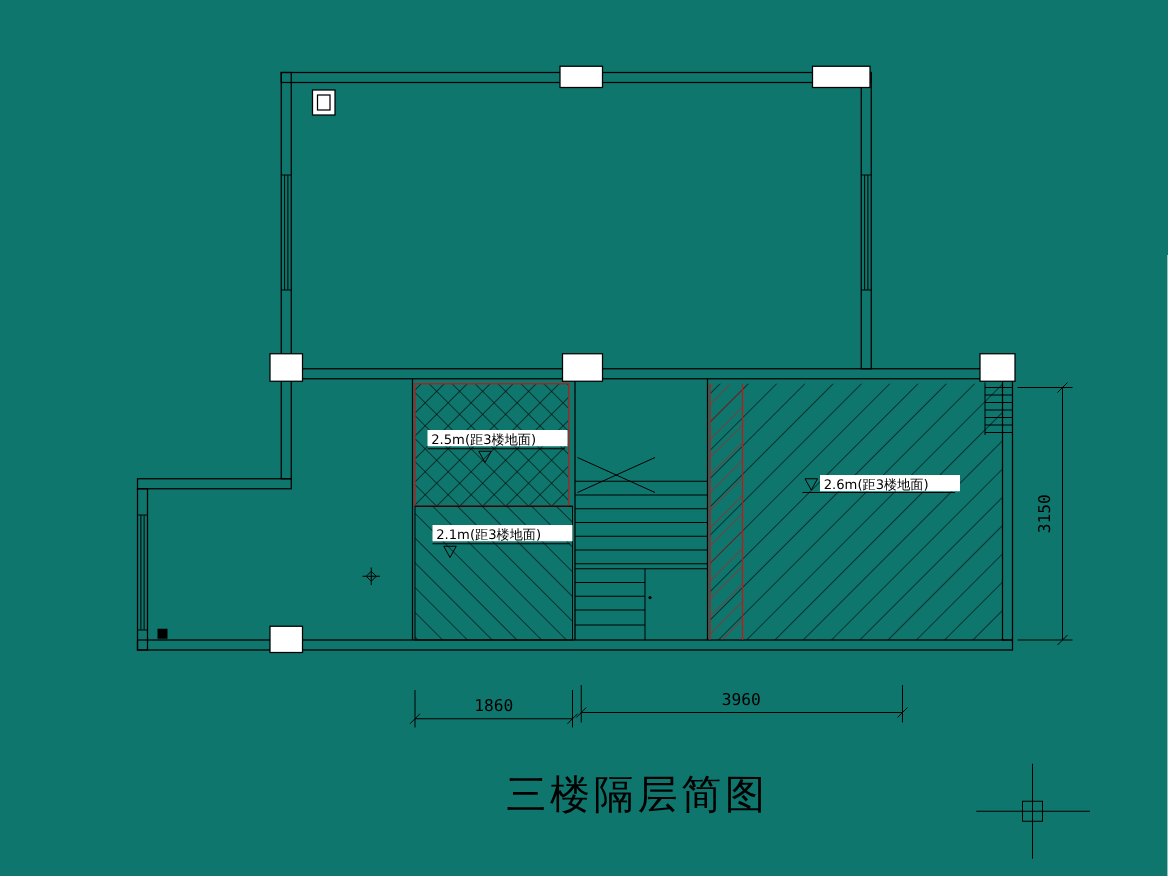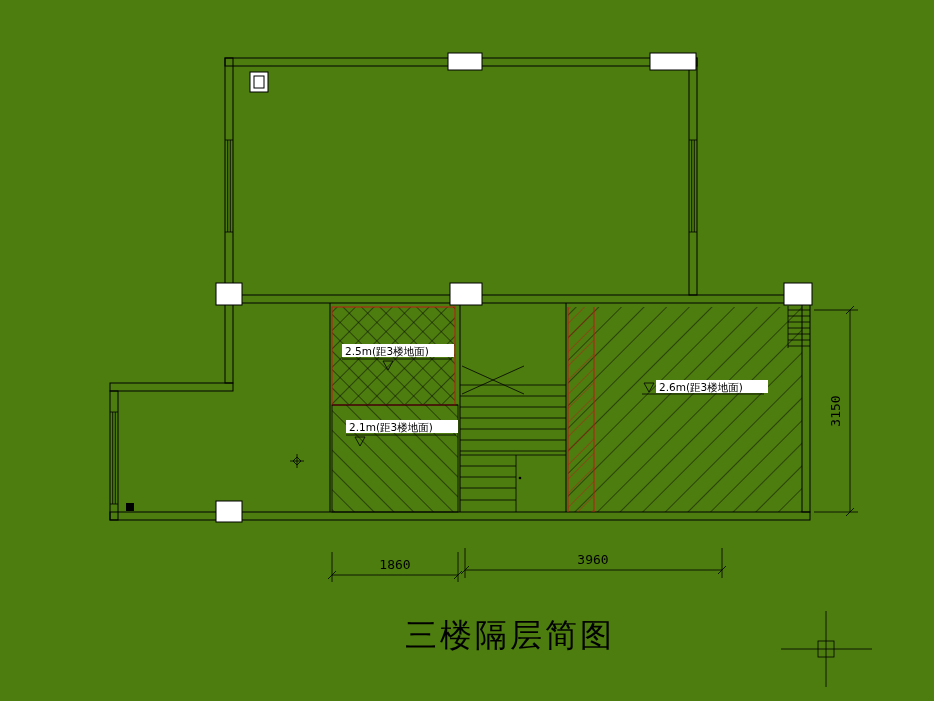--- a/index.html
+++ b/index.html
@@ -5,21 +5,21 @@
   html, body {
     margin: 0;
     padding: 0;
     background: #ffffff;
     font-family: "DejaVu Sans", "Liberation Sans", sans-serif;
   }
   #canvas {
     position: relative;
     width: 934px;
     height: 701px;
-    background: #4d7c0f;
+    background: #0f766e;
     overflow: hidden;
   }
   svg { display: block; }
   .wall       { stroke: #000; stroke-width: 1; fill: none; }
   .thin       { stroke: #000; stroke-width: 0.8; fill: none; }
   .pier       { stroke: #000; stroke-width: 1; fill: #ffffff; }
   .redline    { stroke-width: 1; fill: none; }
   .lbl        { font-family: "DejaVu Sans", "Liberation Sans", sans-serif;
                 font-size: 10.5px; fill: #000; }
   .dim        { font-family: "DejaVu Sans Mono", "Liberation Mono", monospace;

